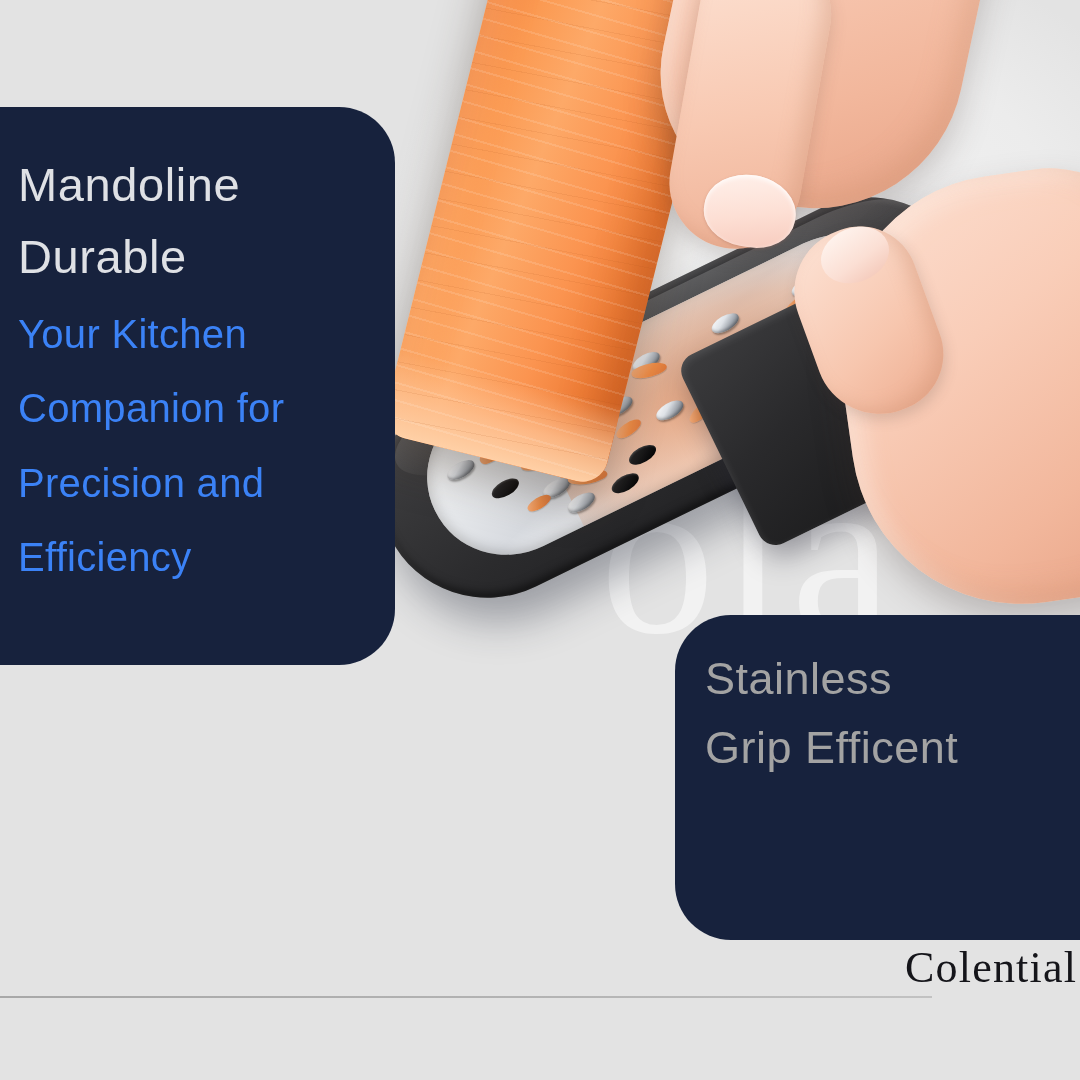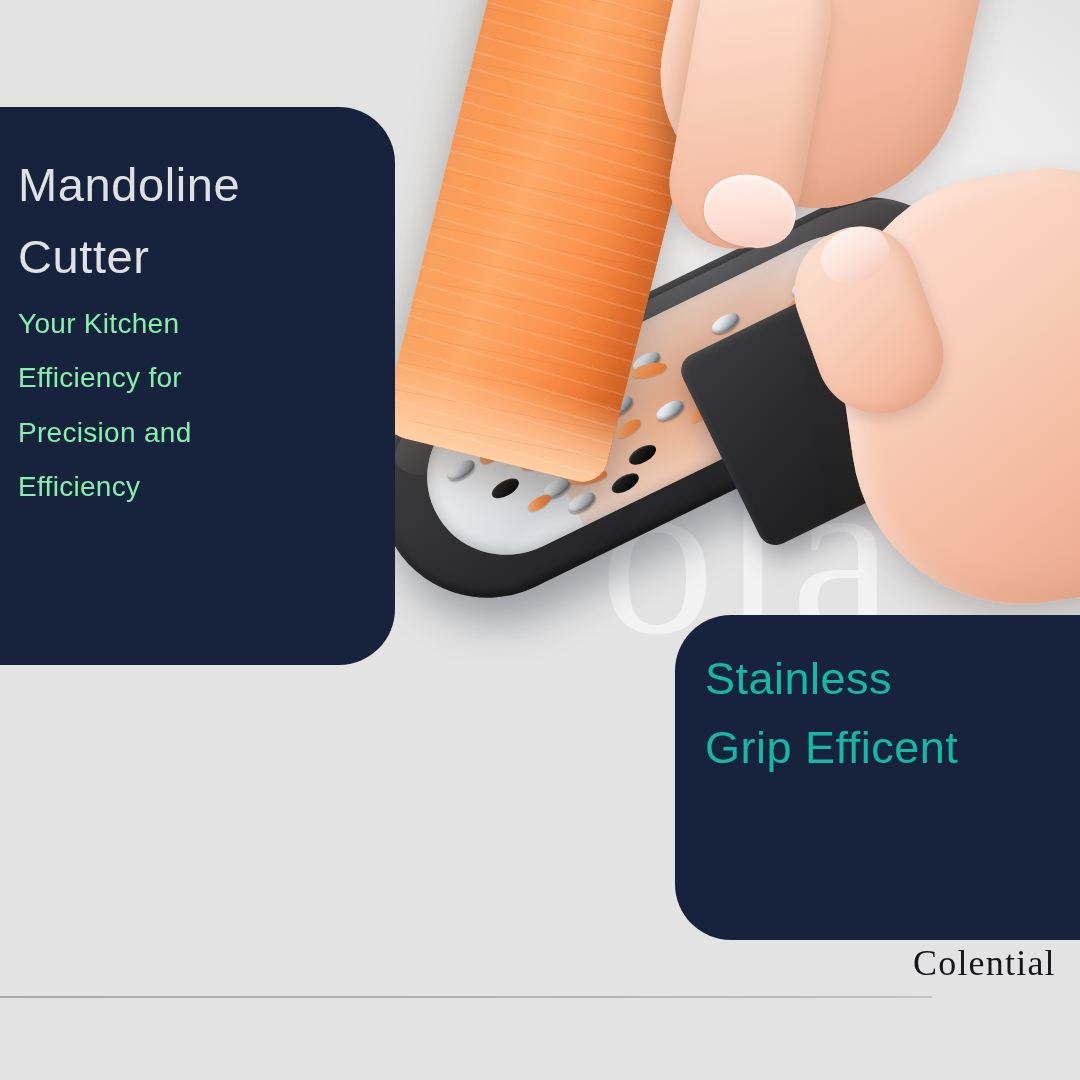--- a/index.html
+++ b/index.html
@@ -216,63 +216,62 @@
   }
   .headline{
     font-size:47px;
     font-weight:300;
     line-height:1.53;
     letter-spacing:.6px;
     color:#dfe1e5;
     margin:0;
   }
   .subhead{
-    font-size:28px;
+    font-size:40px;
     font-weight:300;
     line-height:1.66;
     letter-spacing:.3px;
-    color:#86efac;
+    color:#3b82f6;
     margin:8px 0 0 0;
   }
 
   .panel-features{
     left:675px;top:615px;
     width:465px;height:325px;
     border-radius:56px 0 0 56px;
   }
   .features-inner{
     position:absolute;
     left:30px;top:30px;
   }
   .feature{
     font-size:45px;
     font-weight:300;
     line-height:1.53;
     letter-spacing:.5px;
-    color:#14b8a6;
+    color:#a3a3a3;
     white-space:nowrap;
   }
 
   
   .divider{
     position:absolute;
     left:0;top:996px;
     width:932px;height:2px;
     background:linear-gradient(90deg,#a8a8a8 0%,#b4b4b4 60%,#c2c2c2 100%);
   }
   .brand{
     position:absolute;
     left:905px;top:942px;
     font-family:"Liberation Serif", serif;
-    font-size:36px;
+    font-size:44px;
     font-weight:400;
     letter-spacing:1.2px;
     color:#15151a;
     white-space:nowrap;
-    margin-left:8px;
   }
 </style>
 </head>
 <body>
 
 <div class="canvas">
 
   <div class="watermark">ola</div>
 
   <div class="photo">
@@ -332,24 +331,24 @@
     <div class="nail-top"></div>
 
     <div class="hand hand-bottom"></div>
     <div class="finger-bottom"></div>
     <div class="nail-bottom"></div>
   </div>
 
   <div class="panel panel-title">
     <div class="title-inner">
       <div class="headline">Mandoline</div>
-      <div class="headline">Cutter</div>
+      <div class="headline">Durable</div>
 
       <div class="subhead">Your Kitchen</div>
-      <div class="subhead">Efficiency for</div>
+      <div class="subhead">Companion for</div>
       <div class="subhead">Precision and</div>
       <div class="subhead">Efficiency</div>
     </div>
   </div>
 
   <div class="panel panel-features">
     <div class="features-inner">
       <div class="feature">Stainless</div>
       <div class="feature">Grip Efficent</div>
     </div>

